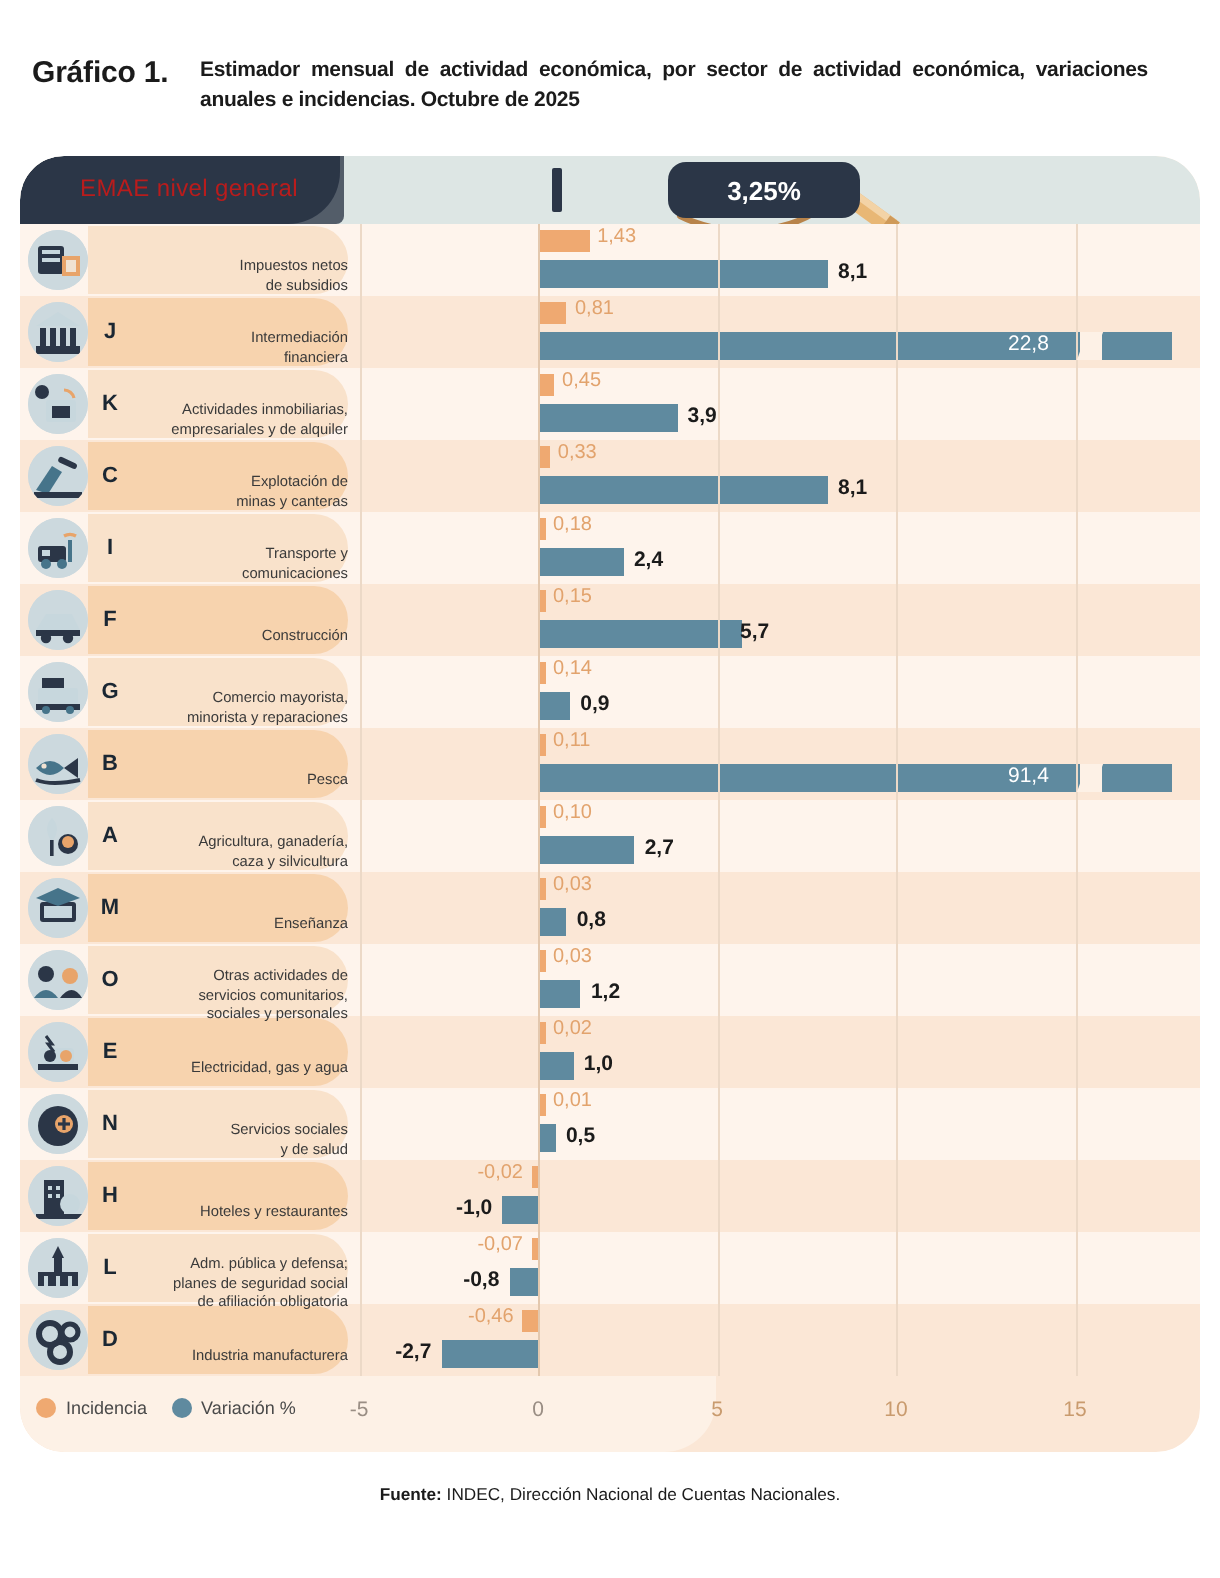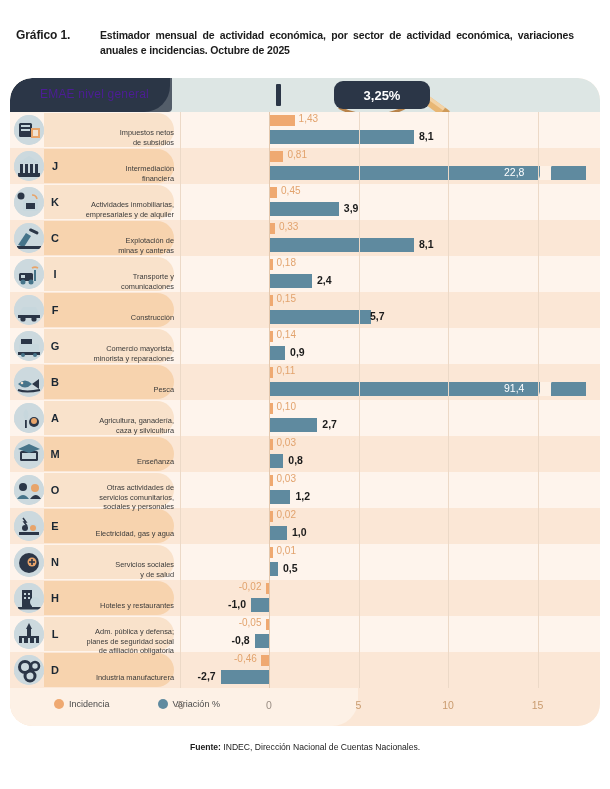--- a/index.html
+++ b/index.html
@@ -12,21 +12,21 @@
 
   .page { position: relative; width: 610px; height: 789px; background:#fff; }
 
   
   .title-row {
     position: absolute; left: 0; top: 28px; width: 610px;
     display: flex; align-items: flex-start;
   }
   .graf-label {
     width: 100px; padding-left: 16px;
-    font-size: 12px; font-weight: bold; color:#1b1b1b;
+    font-size: 15px; font-weight: bold; color:#1b1b1b;
     letter-spacing: -0.1px; white-space: nowrap;
   }
   .title-text {
     width: 486px; padding-right: 12px;
     font-size: 10.5px; font-weight: bold; color:#1b1b1b;
     line-height: 1.45; text-align: justify; letter-spacing:-0.15px;
   }
 
   
   .card {
@@ -50,21 +50,21 @@
     border-top-left-radius: 22px;
     border-bottom-right-radius: 26px;
   }
   .hdr-dark-2 {
     position: absolute; left:130px; top:0; width: 32px; height: 34px;
     background: #2b3647; opacity:.78;
     border-bottom-right-radius: 4px;
   }
   .hdr-title {
     position: absolute; left: 30px; top: 9px;
-    font-size: 12px; color:#4c1d95; letter-spacing:.2px;
+    font-size: 12px; color:#b91c1c; letter-spacing:.2px;
   }
   .hdr-tick {
     position: absolute; left: 266px; top: 6px; width: 5px; height: 22px;
     background: #2b3647; border-radius: 1px;
   }
   .badge {
     position: absolute; left: 324px; top: 3px;
     width: 96px; height: 28px; border-radius: 9px;
     background: #2b3647; color:#fff;
     font-size: 13px; font-weight: bold;
@@ -139,21 +139,21 @@
     position:absolute; left:0; top:610px; width:590px; height:38px;
     background:#fbe7d6;
     border-bottom-left-radius:22px; border-bottom-right-radius:22px;
   }
   .axis-light {
     position:absolute; left:0; top:0; width:348px; height:38px;
     background:#fdf1e6; border-bottom-left-radius:22px;
     border-bottom-right-radius:26px;
   }
   .legend { position:absolute; left:8px; top:11px; display:flex; gap:12px; z-index:3;}
-  .lg { display:flex; align-items:center; gap:5px;margin-left:36px; }
+  .lg { display:flex; align-items:center; gap:5px; }
   .dot { width:10px; height:10px; border-radius:50%; }
   .lg span { font-size:9px; color:#4a4a4a; }
   .tick {
     position:absolute; top:11px; font-size:10.5px; color:#c99b6e;
     transform:translateX(-50%); z-index:3;
   }
 
   .source {
     position:absolute; left:0; top:742px; width:610px;
     text-align:center; font-size:8.6px; color:#1b1b1b;
@@ -530,21 +530,21 @@
               <rect x="8" y="19" width="2" height="5" fill="#c7d7dd"></rect>
               <rect x="14" y="19" width="2" height="5" fill="#c7d7dd"></rect>
               <rect x="20" y="19" width="2" height="5" fill="#c7d7dd"></rect>
             </svg>
           </div>
           <div class="letter">L</div>
           <div class="rowlabel">
             <div>Adm. pública y defensa;<br>planes de seguridad social<br>de afiliación obligatoria</div>
           </div>
           <div class="bar-inc" style="left: 255.5px; width: 3.5px;"></div>
-          <div class="vlabel inc" style="right: 338.5px;">-0,05</div>
+          <div class="vlabel inc" style="right: 338.5px;">-0,07</div>
           <div class="bar-var" style="left: 244.68px; width: 14.32px;"></div>
           <div class="vlabel var" style="right: 350.32px;">-0,8</div>
         </div>
         <div class="row alt">
           <div class="rowbg"></div>
           <div class="labelpill"></div>
           <div class="icon">
             <svg width="30" height="30" viewBox="0 0 30 30">
     <circle cx="15" cy="15" r="15" fill="#ccd9de"></circle>
     <path d="M0 18 a15 15 0 0 0 30 0 L30 30 L0 30Z" fill="#2b3647"></path>

